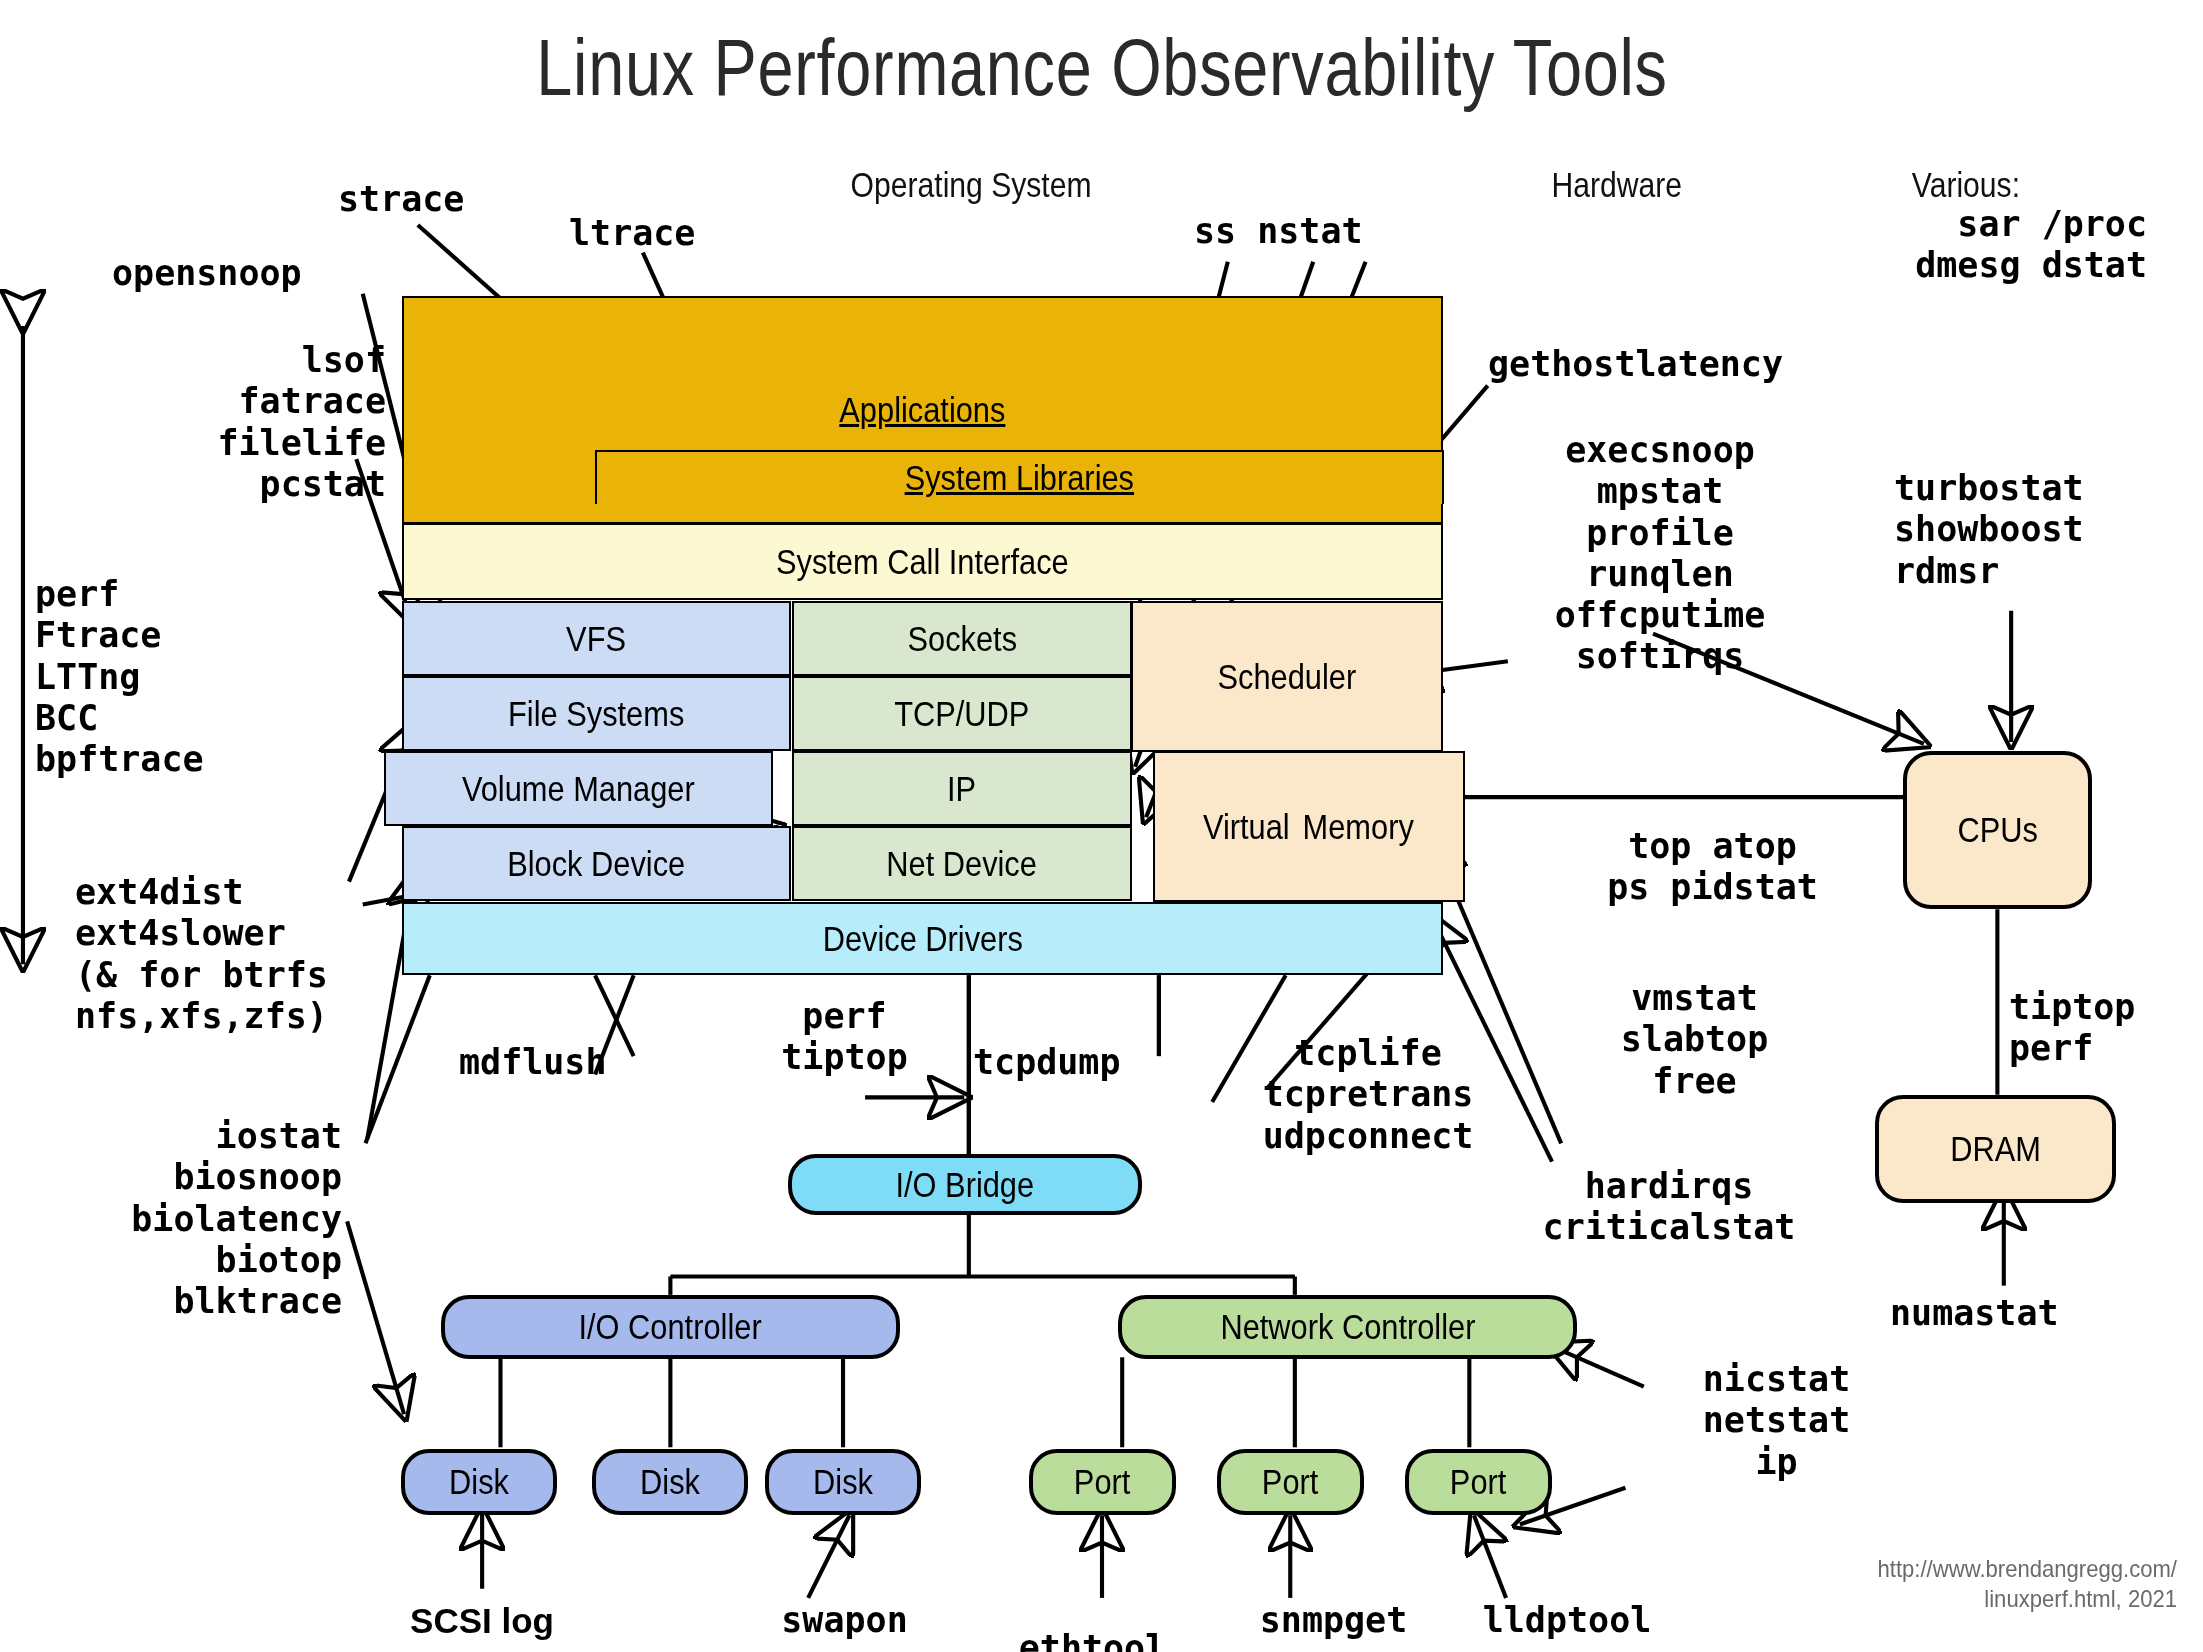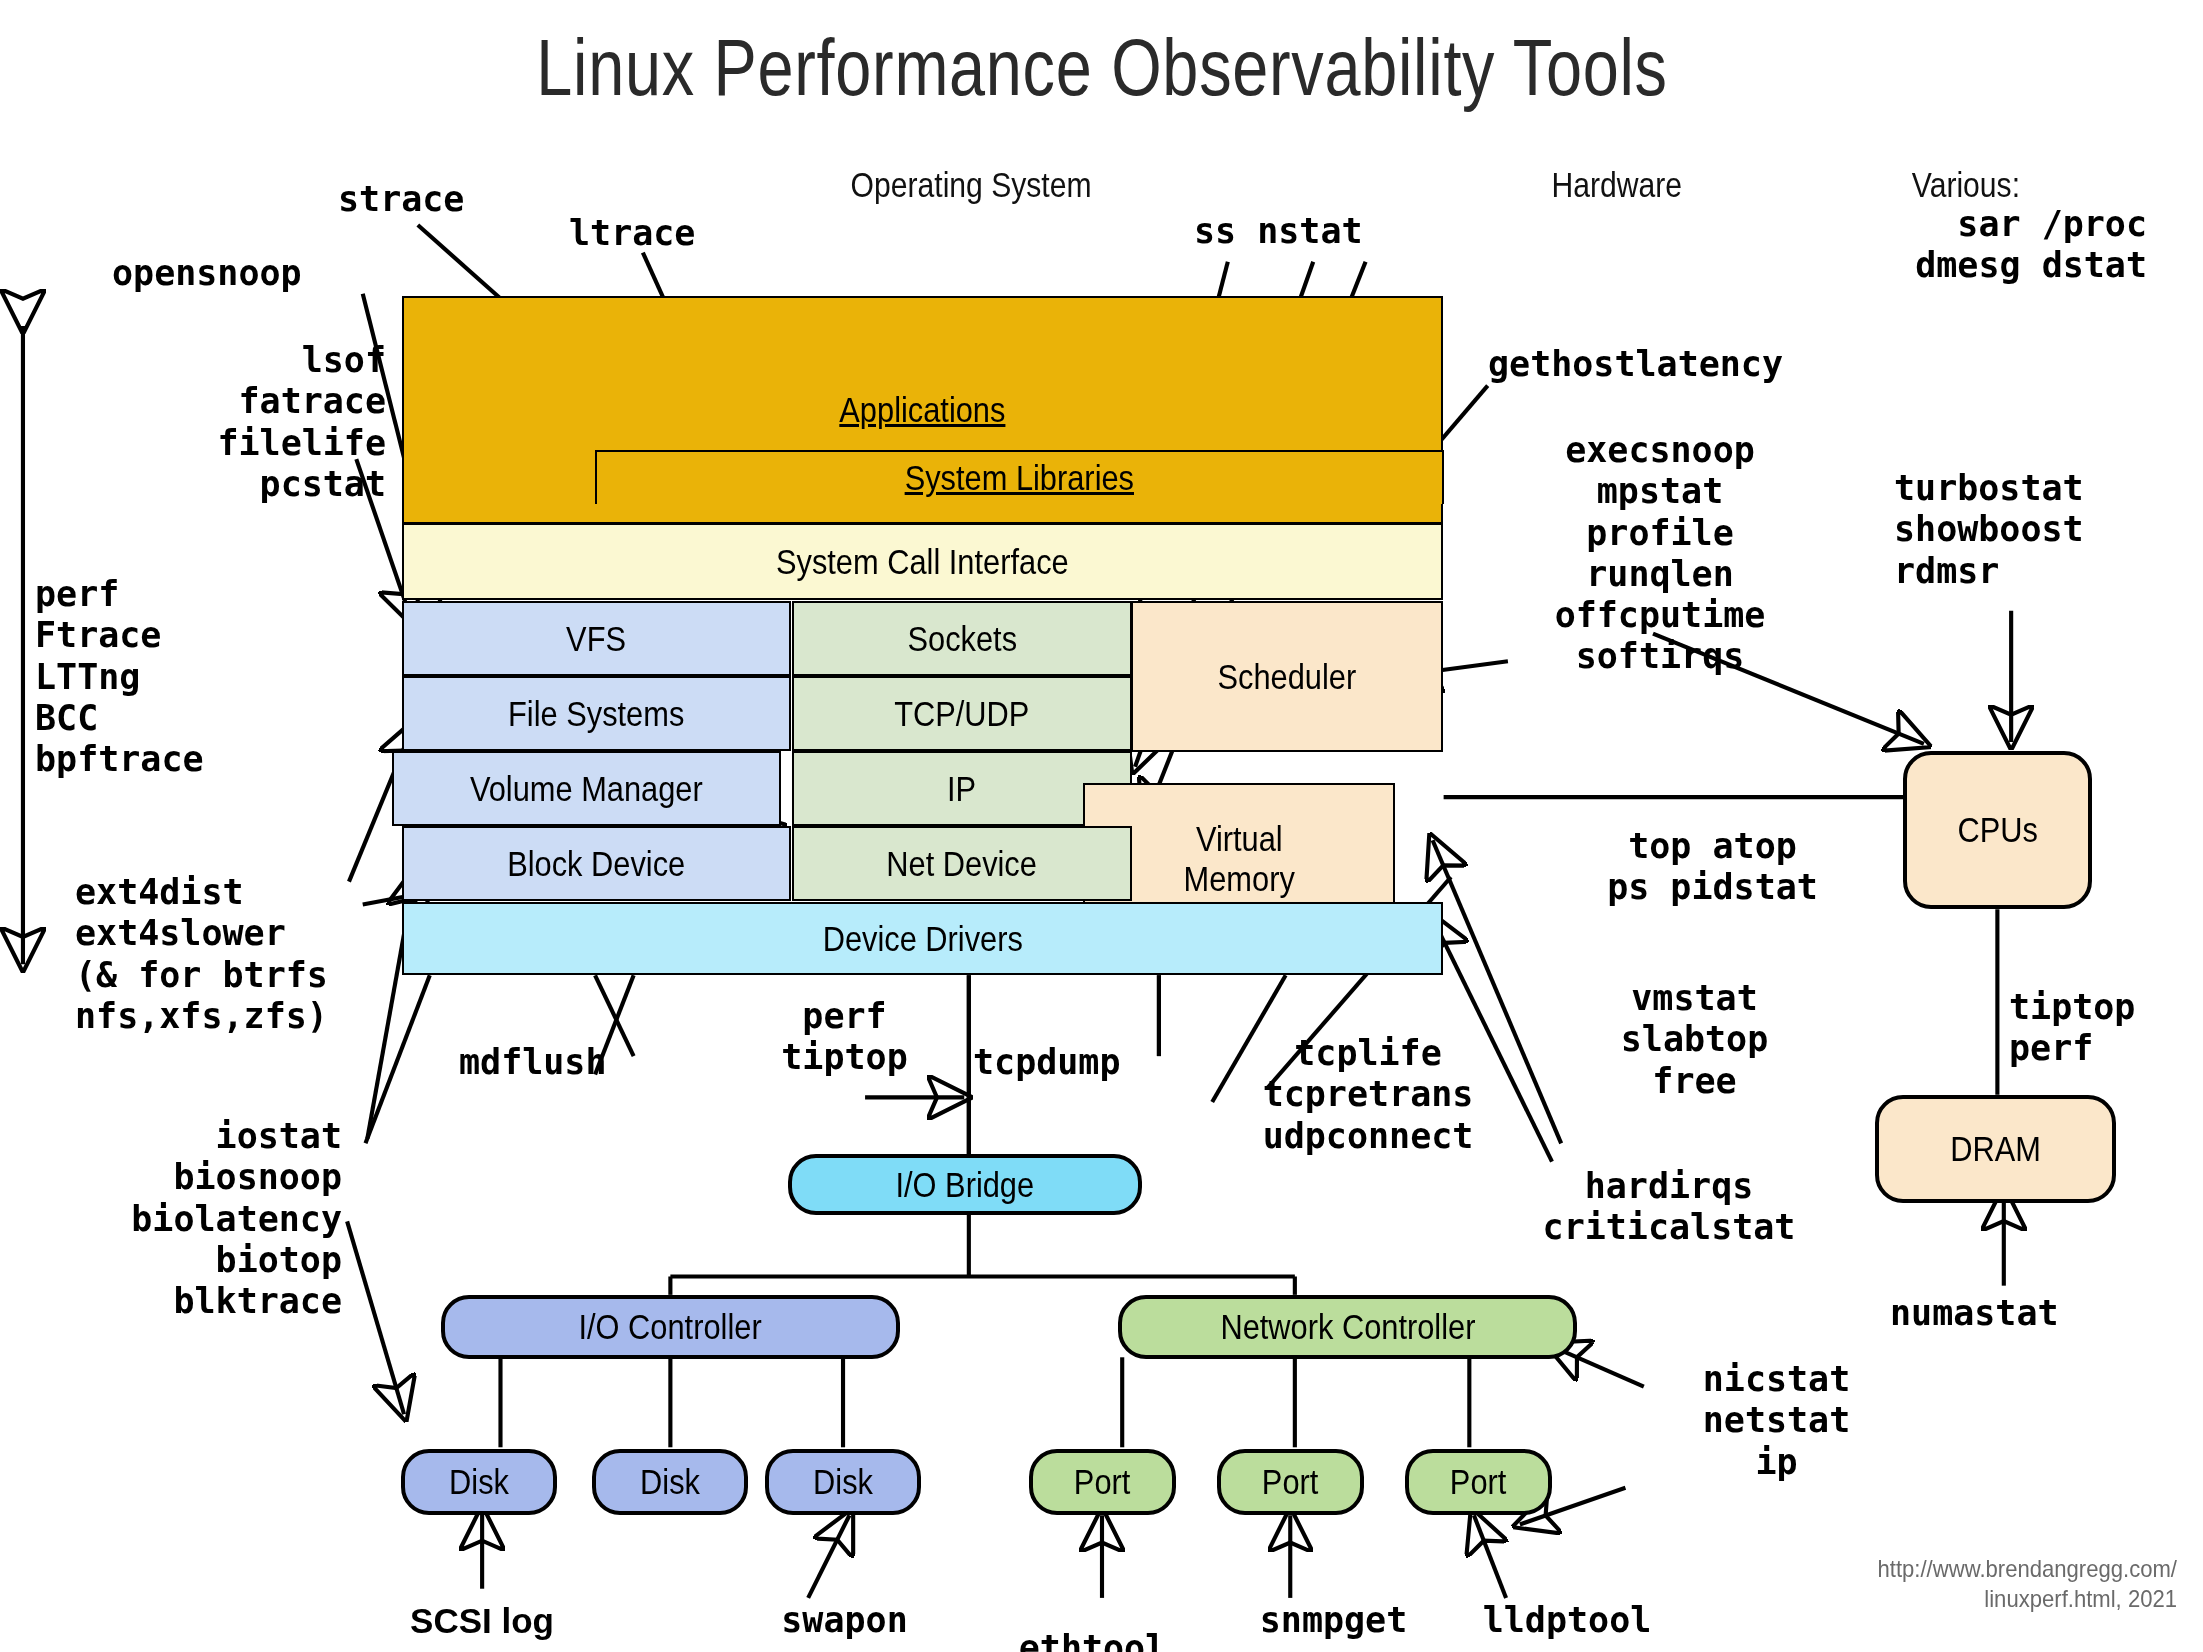--- a/index.html
+++ b/index.html
@@ -255,27 +255,27 @@
     <span class="boxlabel">Scheduler</span>
   </div>
 
   <div class="box b-blue" style="left:402px; top:676px; width:389px; height:75px;">
     <span class="boxlabel">File Systems</span>
   </div>
   <div class="box b-green" style="left:792px; top:676px; width:340px; height:75px;">
     <span class="boxlabel">TCP/UDP</span>
   </div>
 
-  <div class="box b-blue" style="left:392px; top:751px; width:389px; height:75px;">
+  <div class="box b-blue" style="left:384px; top:751px; width:389px; height:75px;">
     <span class="boxlabel">Volume Manager</span>
   </div>
   <div class="box b-green" style="left:792px; top:751px; width:340px; height:75px;">
     <span class="boxlabel">IP</span>
   </div>
-  <div class="box b-orange" style="left:1083px; top:751px; width:312px; height:151px; flex-direction:column;margin-top:32px;">
+  <div class="box b-orange" style="left:1153px; top:751px; width:312px; height:151px; flex-direction:row;">
     <span class="boxlabel">Virtual</span>
     <span class="boxlabel">Memory</span>
   </div>
 
   <div class="box b-blue" style="left:402px; top:826px; width:389px; height:75px;">
     <span class="boxlabel">Block Device</span>
   </div>
   <div class="box b-green" style="left:792px; top:826px; width:340px; height:75px;">
     <span class="boxlabel">Net Device</span>
   </div>

